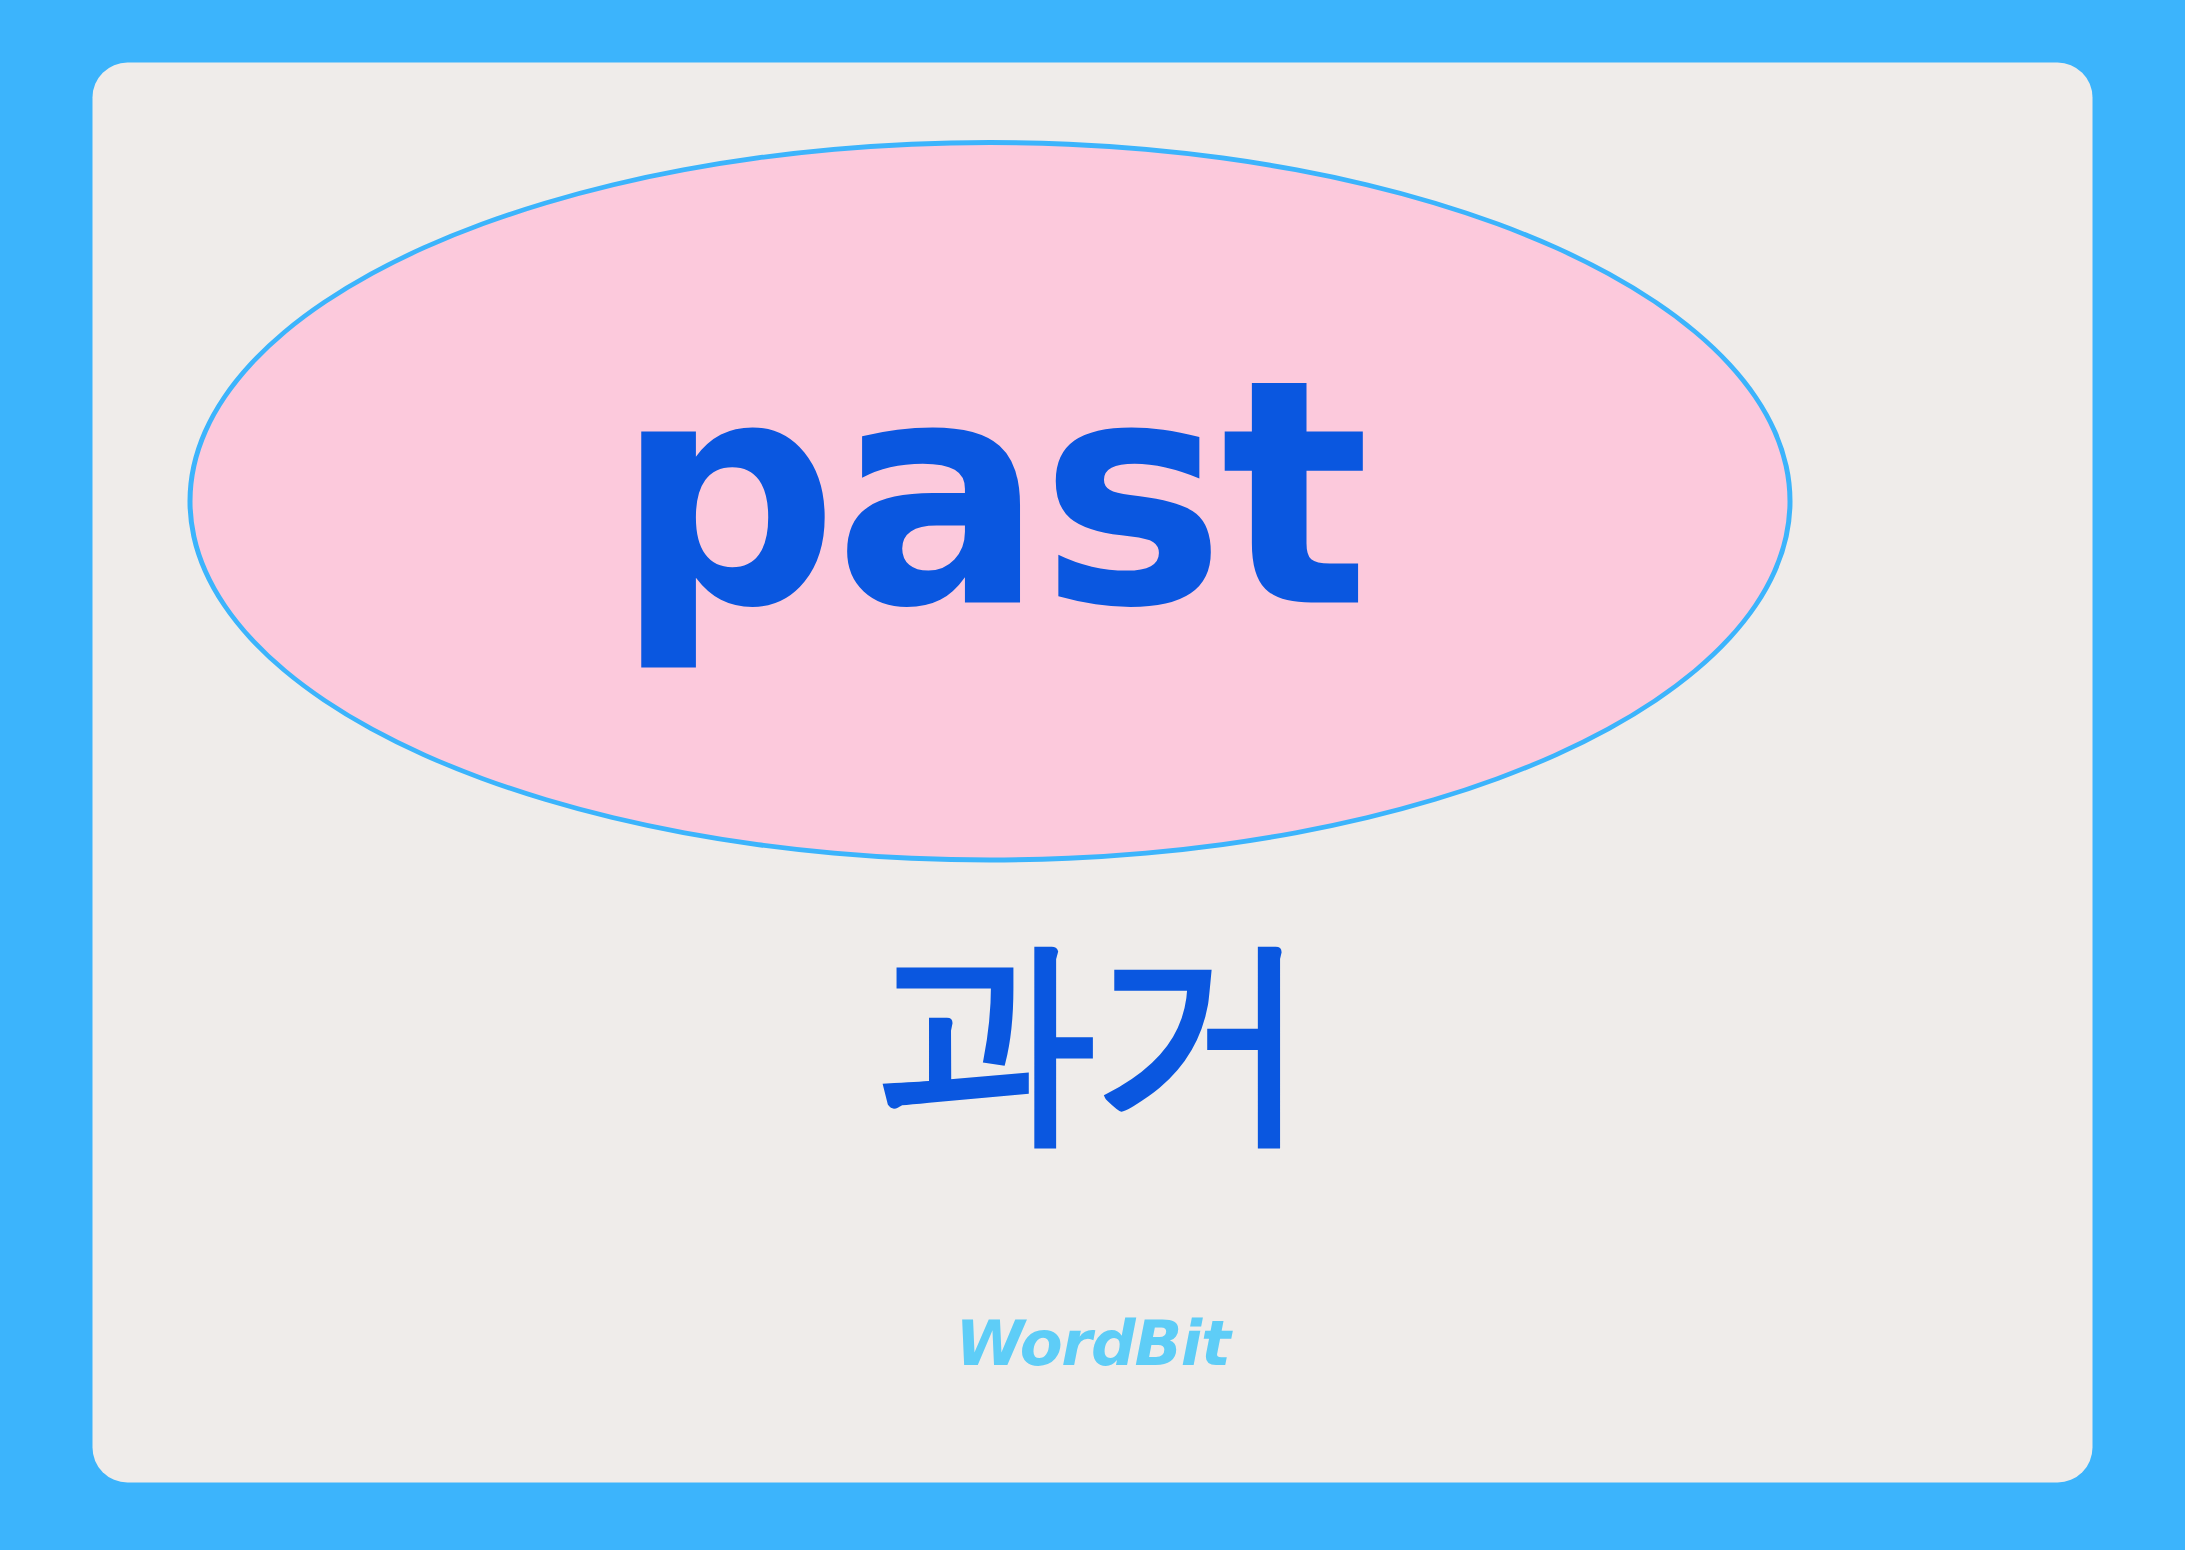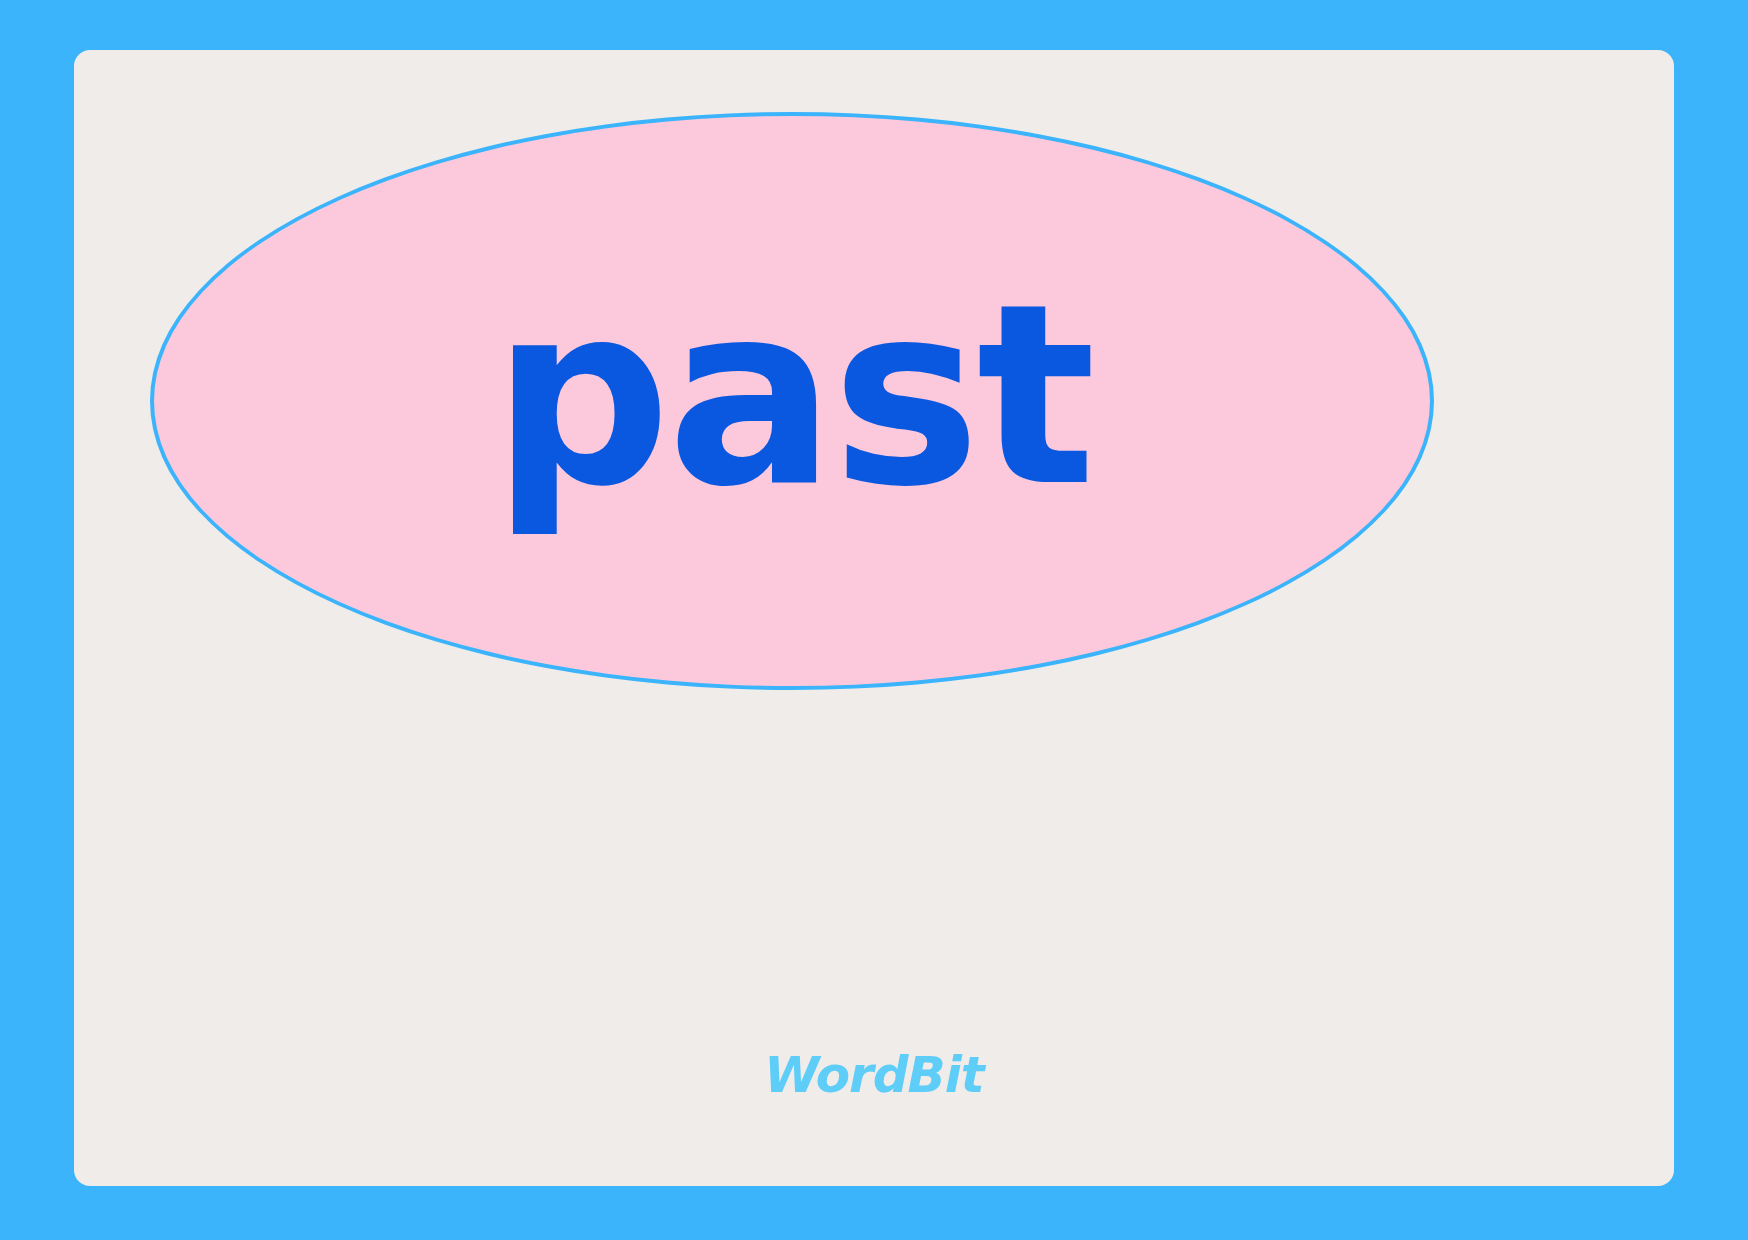--- a/index.html
+++ b/index.html
@@ -21,21 +21,21 @@
     box-sizing: border-box;
   }
 
   #card {
     position: absolute;
     left: 74px;
     top: 50px;
     width: 1600px;
     height: 1136px;
     background: #efecea;
-    border-radius: 16px;
+    border-radius: 28px;
     box-sizing: border-box;
     overflow: hidden;
   }
 
   #ellipse-wrap {
     position: absolute;
     left: 0;
     top: 0;
     width: 1600px;
     height: 700px;
@@ -110,18 +110,19 @@
 
 <div id="flashcard-app">
 
   <div id="card">
 
     <div id="ellipse-wrap">
       <div id="ellipse-shape"></div>
       <div id="term-text">past</div>
     </div>
 
+    <div id="translation-text">과거</div>
 
     <div id="brand-logo">WordBit</div>
 
   </div>
 
 </div>
 
 </body></html>

